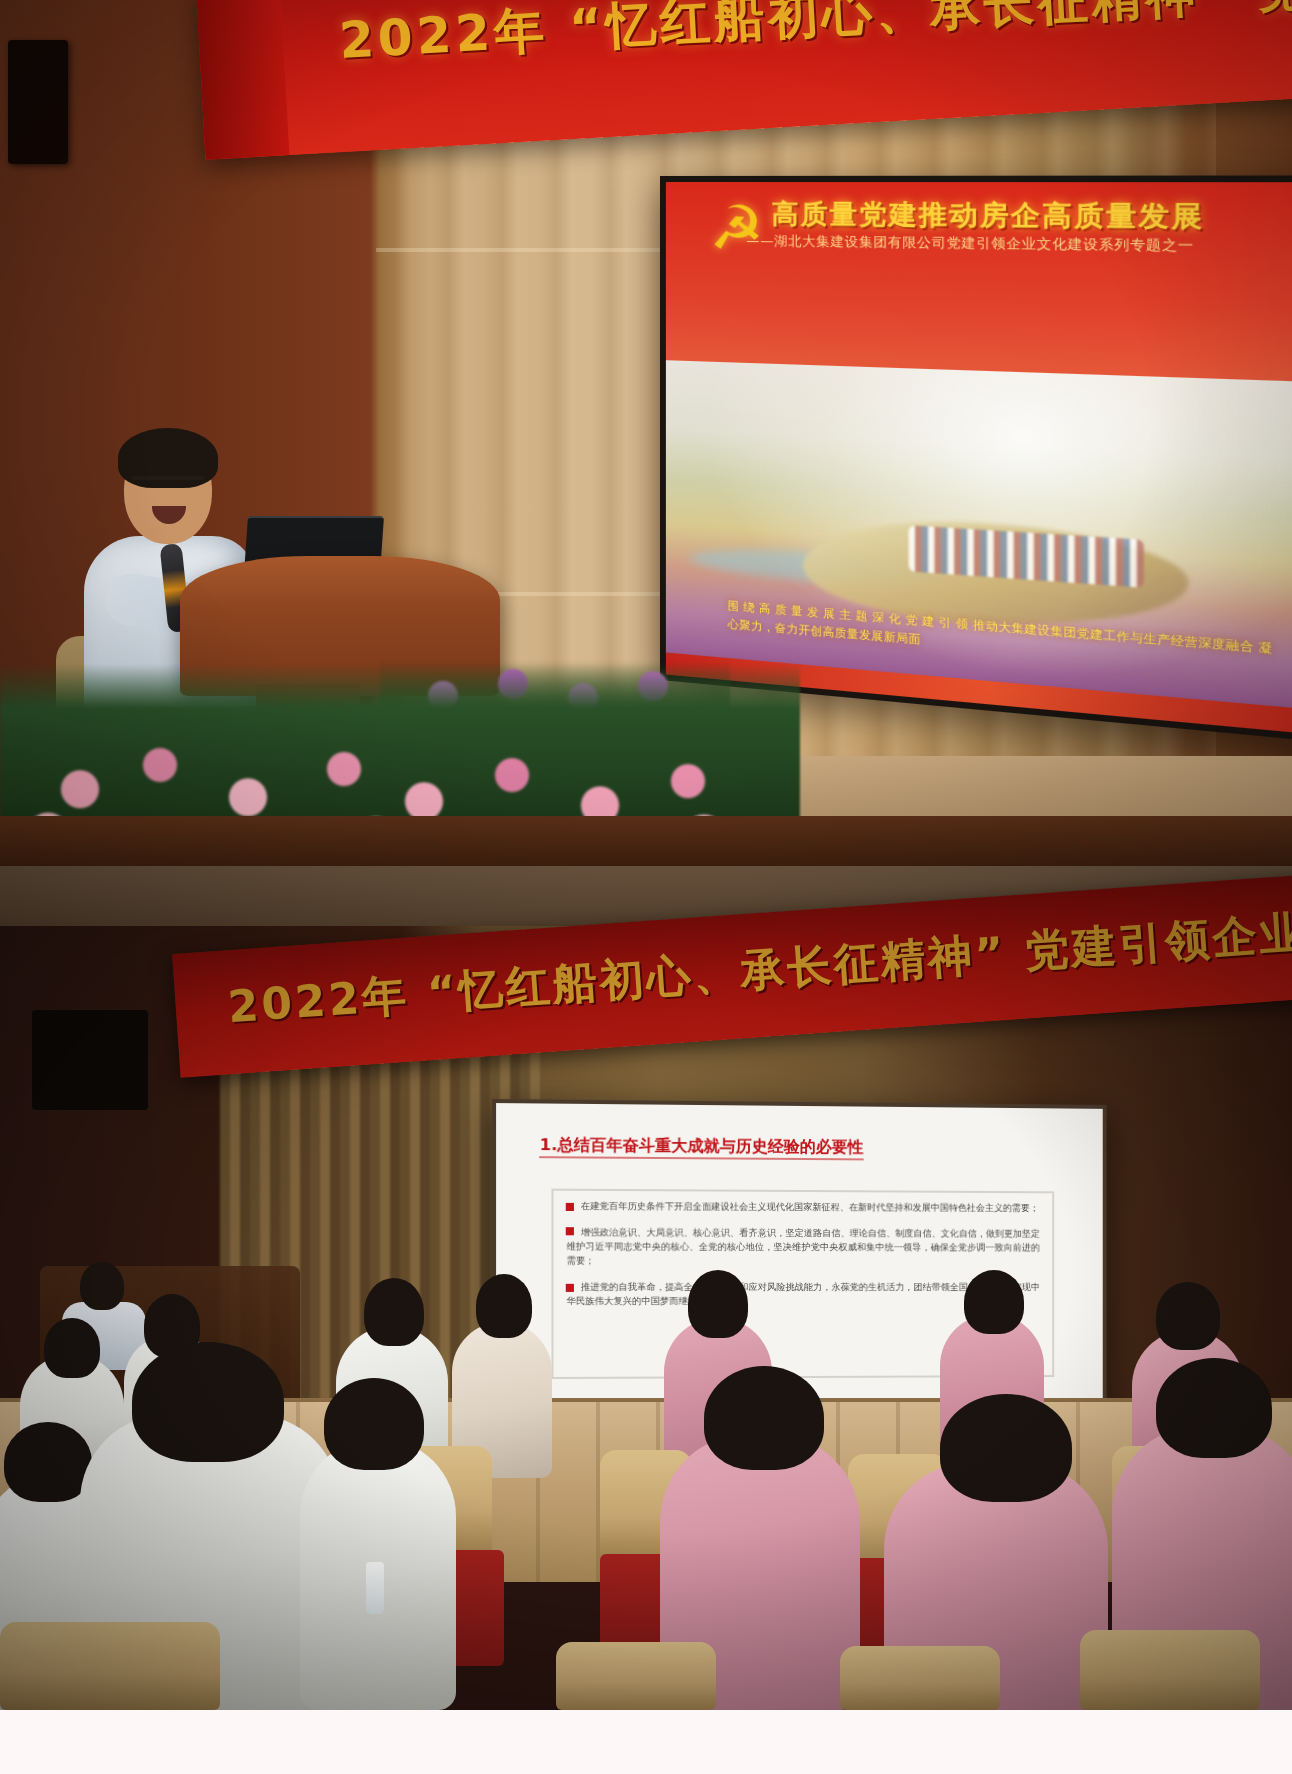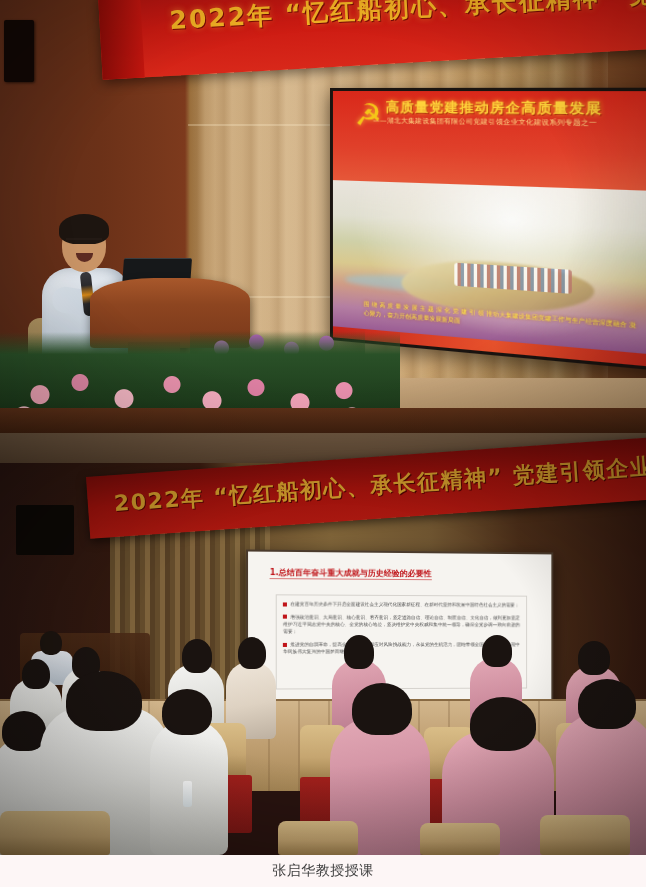--- a/index.html
+++ b/index.html
@@ -603,17 +603,14 @@
       <div class="chair" style="left:0px;   top:128px; width:110px; height:44px;"></div>
       <div class="chair" style="left:278px; top:138px; width:80px;  height:34px;"></div>
       <div class="chair" style="left:420px; top:140px; width:80px;  height:32px;"></div>
       <div class="chair" style="left:540px; top:132px; width:90px;  height:40px;"></div>
     </div>
 
     <div class="p2-bottle"></div>
     <div class="p2-vignette"></div>
   </div>
 
-  <div class="caption-bar">
-    <span class="caption-text">张启华教授授课</span>
-  </div>
 
 </div>
 
 </body></html>

